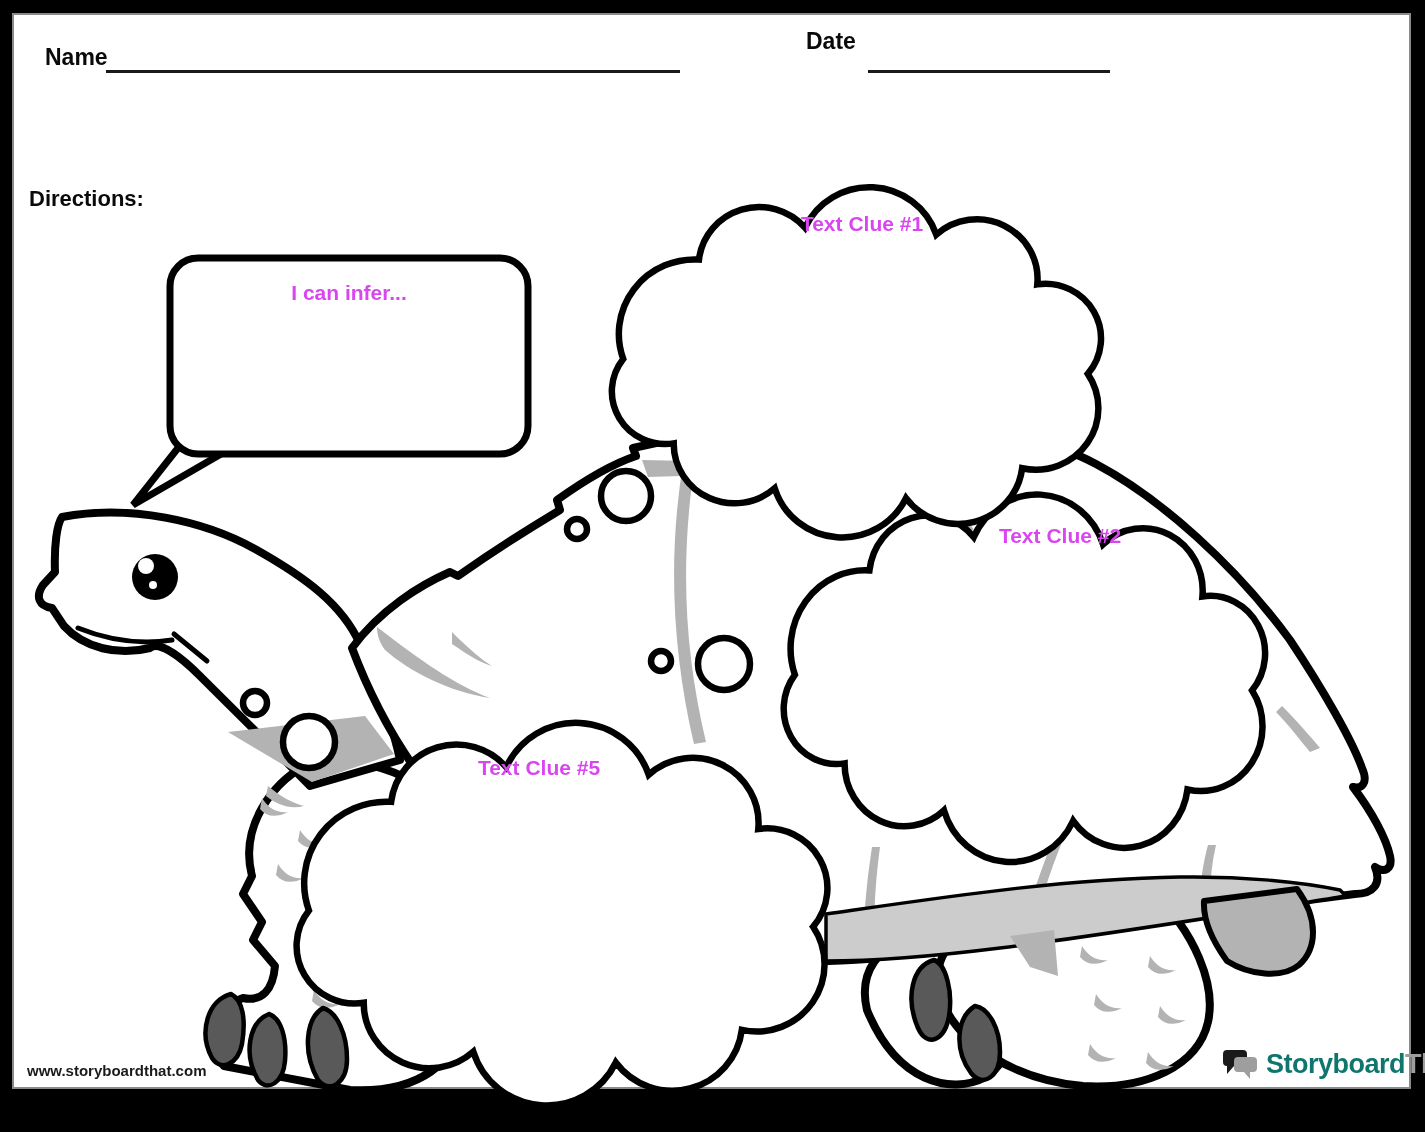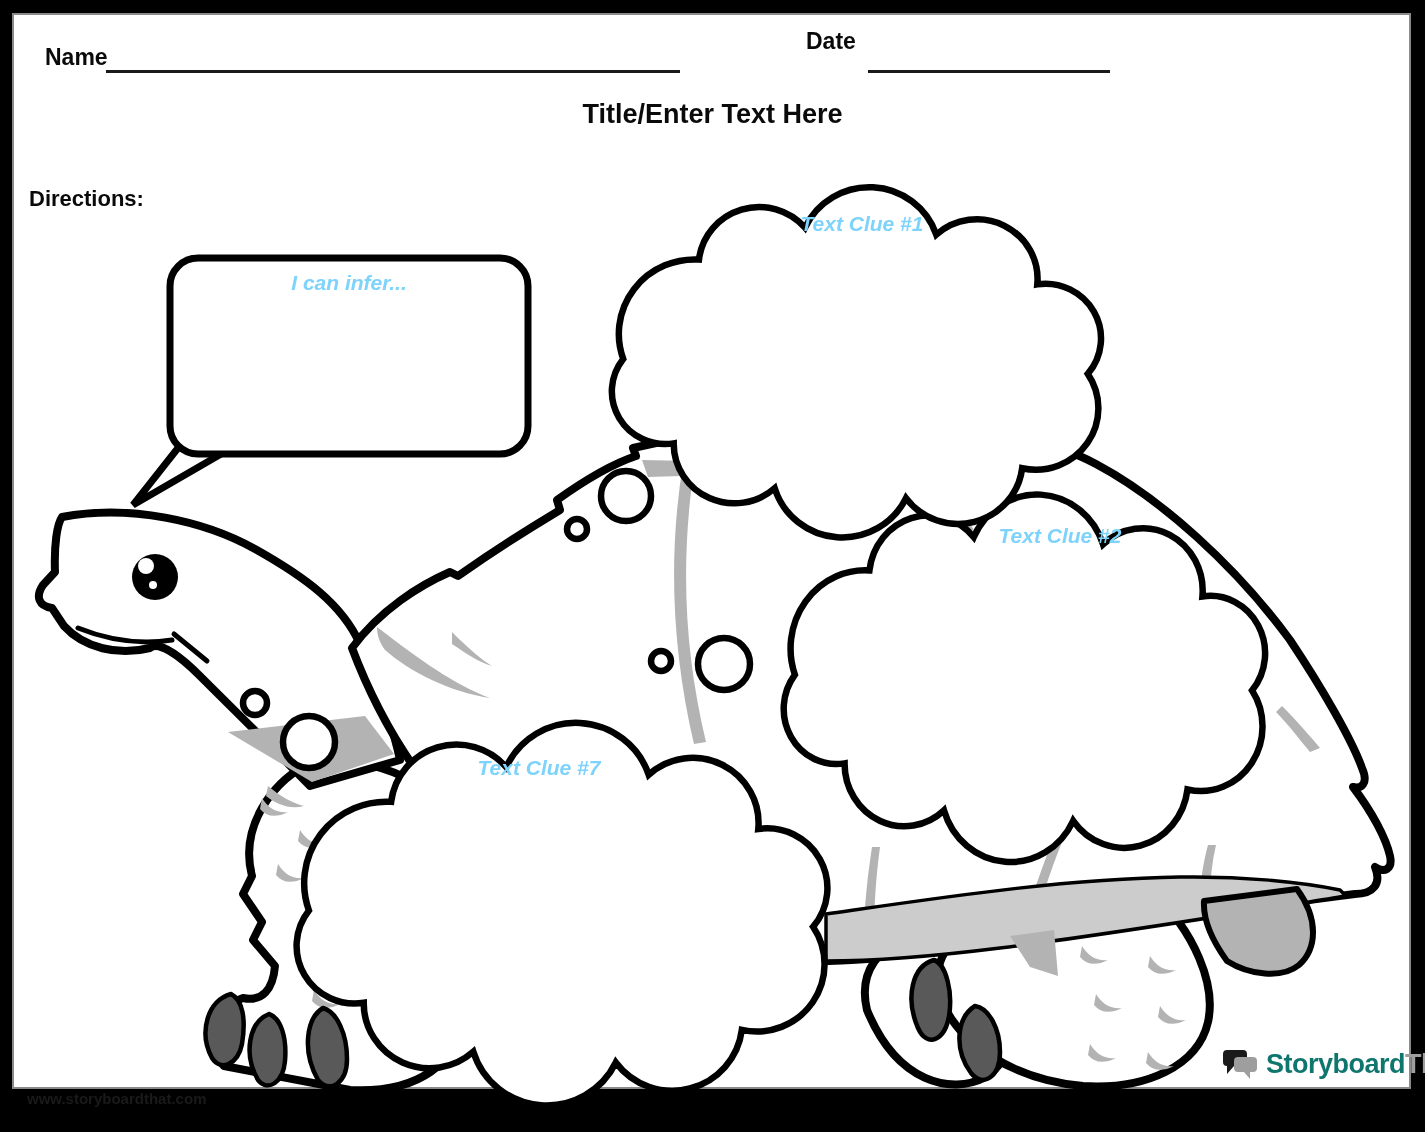--- a/index.html
+++ b/index.html
@@ -4,40 +4,39 @@
 <style>
   html,body{margin:0;padding:0;background:#000;}
   .canvas{position:relative;width:1425px;height:1132px;background:#000;overflow:hidden;
           font-family:"Liberation Sans",sans-serif;}
   .page{position:absolute;left:12px;top:13px;width:1399px;height:1076px;background:#fff;
         border:2px solid #8a8a8a;box-sizing:border-box;}
   .abs{position:absolute;}
   .lbl{font-weight:bold;color:#0a0a0a;white-space:nowrap;}
   .rule{border-bottom:3px solid #1a1a1a;height:0;}
   .title{width:100%;text-align:center;font-size:27px;font-weight:bold;color:#0a0a0a;}
-  .cloud-label,.bubble-label{width:220px;text-align:center;font-size:21px;font-weight:bold;color:#7dd3fc;font-style:italic;}
+  .cloud-label,.bubble-label{width:220px;text-align:center;font-size:21px;font-weight:bold;color:#d946ef;}
   .url{font-size:15px;font-weight:bold;color:#1a1a1a;}
   .logo{display:flex;align-items:center;gap:6px;}
   .logo-text{font-size:27px;font-weight:bold;letter-spacing:-0.5px;}
   .logo-text .primary{color:#0f766e;}
   .logo-text .secondary{color:#9e9e9e;}
   svg.art{position:absolute;left:0;top:0;pointer-events:none;}
   svg.art [data-interactable="true"]{pointer-events:auto;}
 </style>
 </head>
 <body>
 
 <div class="canvas" data-interactable="false">
   <div class="page" data-interactable="false"></div>
 
   <div class="abs lbl" style="left:45px;top:44px;font-size:23px;" data-interactable="false">Name</div>
   <div class="abs rule" style="left:106px;top:70px;width:574px;" data-interactable="true"></div>
   <div class="abs lbl" style="left:806px;top:28px;font-size:23px;" data-interactable="false">Date</div>
   <div class="abs rule" style="left:868px;top:70px;width:242px;" data-interactable="true"></div>
-  <div class="abs title" style="left:0px;top:99px;" data-interactable="true">Title/Enter Text Here</div>
   <div class="abs lbl" style="left:29px;top:155px;font-size:22px;margin-top:31px;" data-interactable="true">Directions:</div>
 
   <svg class="art" width="1425" height="1132" viewBox="0 0 1425 1132" data-interactable="false">
 
     <g data-interactable="false" stroke-linejoin="round" stroke-linecap="round">
 
       <path data-interactable="false" fill="#fff" stroke="#000" stroke-width="8" d="M 320,758 C 268,780 240,830 252,876 L 243,894 L 262,922 L 253,940 L 275,966
            C 273,990 262,1002 243,998 C 214,1008 202,1042 224,1066 L 350,1090
            C 428,1094 460,1056 469,1004 C 478,948 470,878 454,828 C 442,792 398,762 320,758 Z"></path>
       <g data-interactable="false" fill="#b3b3b3">
@@ -126,26 +125,26 @@
            A 60,60 0 0 1 70,265 A 53,53 0 0 1 20,180 Z"></path>
       <path data-interactable="true" vector-effect="non-scaling-stroke" stroke-width="6.5" transform="translate(775,487) scale(0.994,1.043)" d="M 20,180 A 75,75 0 0 1 95,80 A 60,60 0 0 1 200,48 A 70,70 0 0 1 330,55 A 60,60 0 0 1 430,105
            A 55,55 0 0 1 480,195 A 62,62 0 0 1 415,290 A 64,64 0 0 1 300,320 A 70,70 0 0 1 170,310
            A 60,60 0 0 1 70,265 A 53,53 0 0 1 20,180 Z"></path>
       <path data-interactable="true" vector-effect="non-scaling-stroke" stroke-width="6.5" transform="translate(603,180) scale(1.01,0.994)" d="M 20,180 A 75,75 0 0 1 95,80 A 60,60 0 0 1 200,48 A 70,70 0 0 1 330,55 A 60,60 0 0 1 430,105
            A 55,55 0 0 1 480,195 A 62,62 0 0 1 415,290 A 64,64 0 0 1 300,320 A 70,70 0 0 1 170,310
            A 60,60 0 0 1 70,265 A 53,53 0 0 1 20,180 Z"></path>
     </g>
   </svg>
 
-  <div class="abs bubble-label" style="left:239px;top:271px;" data-interactable="true">I can infer...</div>
+  <div class="abs bubble-label" style="left:239px;top:281px;" data-interactable="true">I can infer...</div>
   <div class="abs cloud-label" style="left:752px;top:212px;" data-interactable="true">Text Clue #1</div>
   <div class="abs cloud-label" style="left:950px;top:524px;" data-interactable="true">Text Clue #2</div>
-  <div class="abs cloud-label" style="left:429px;top:756px;" data-interactable="true">Text Clue #7</div>
+  <div class="abs cloud-label" style="left:429px;top:756px;" data-interactable="true">Text Clue #5</div>
 
-  <div class="abs url" style="left:27px;top:1062px;margin-top:28px;" data-interactable="false">www.storyboardthat.com</div>
+  <div class="abs url" style="left:27px;top:1062px;" data-interactable="false">www.storyboardthat.com</div>
   <div class="abs logo" style="left:1222px;top:1048px;" data-interactable="false">
     <svg width="38" height="32" viewBox="0 0 38 32" data-interactable="false">
       <path fill="#1a1a1a" d="M7,2 h14 a4,4 0 0 1 4,4 v8 a4,4 0 0 1 -4,4 h-9 l-7,8 v-8 a4,4 0 0 1 -4,-4 V6 a4,4 0 0 1 4,-4 Z"></path>
       <path fill="#9e9e9e" d="M16,9 h15 a4,4 0 0 1 4,4 v7 a4,4 0 0 1 -4,4 h-3 v7 l-6,-7 h-6 a4,4 0 0 1 -4,-4 v-7 a4,4 0 0 1 4,-4 Z"></path>
     </svg>
     <div class="logo-text" data-interactable="false"><span class="primary" data-interactable="false">Storyboard</span><span class="secondary" data-interactable="false">That</span></div>
   </div>
 </div>
 
 </body></html>

